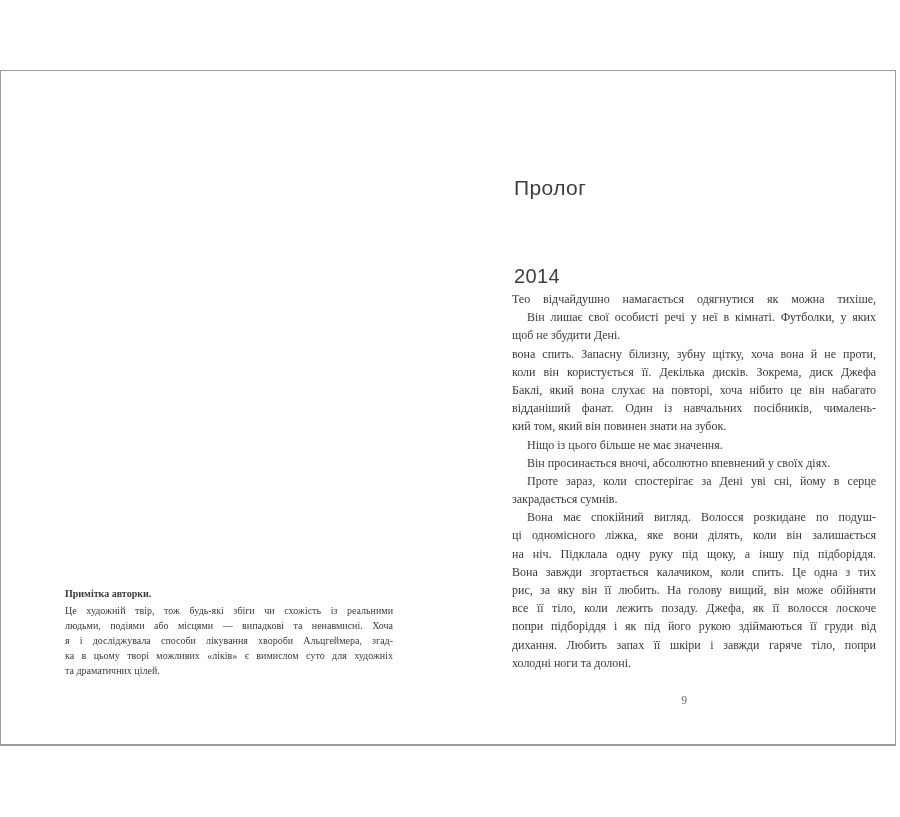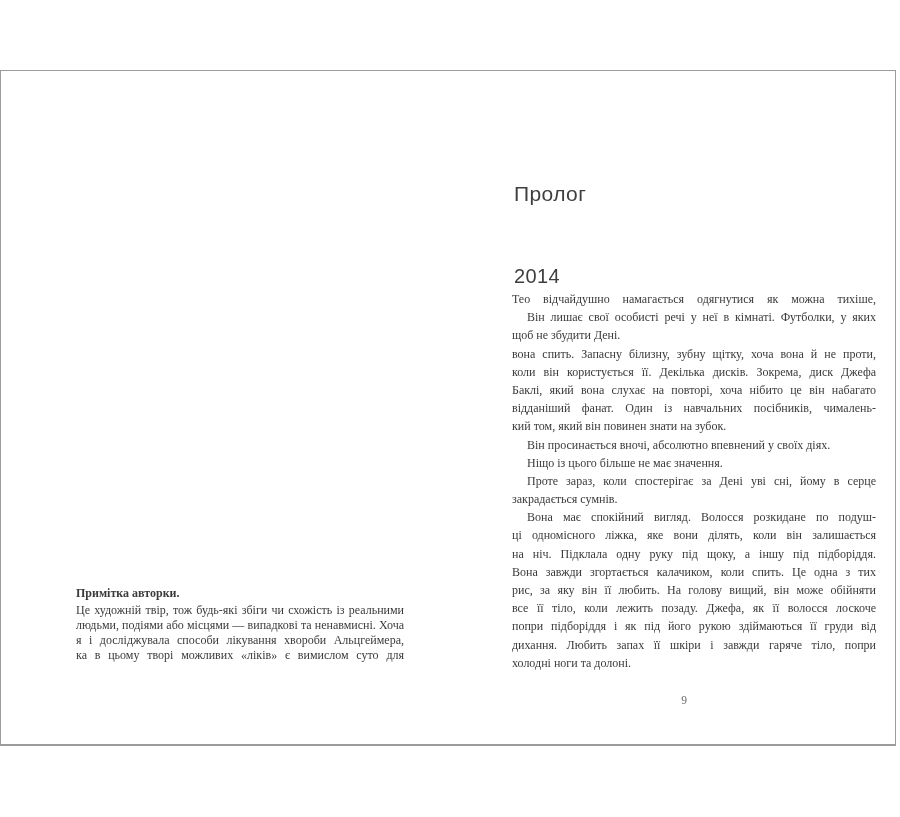--- a/index.html
+++ b/index.html
@@ -32,39 +32,39 @@
     position: absolute;
     top: 0;
     height: 100%;
   }
   .page-left  { left: 0; width: 448px; }
   .page-right { left: 448px; width: 446px; }
 
   
   .author-note {
     position: absolute;
-    left: 75px;
+    left: 64px;
     top: 515px;
     width: 328px;
     color: var(--body-color, #3a3a3a);
-    font-size: 12px;
+    font-size: 10px;
     line-height: 15px;
   }
   .note-heading {
     font-weight: bold;
     height: 15px;
     overflow: hidden;
     margin-bottom: 2px;
   }
 
   
   .chapter-title {
     position: absolute;
     left: 65px;
-    top: 110px;
+    top: 104px;
     margin: 0;
     font-family: "Liberation Sans", "DejaVu Sans", sans-serif;
     font-weight: 500;
     font-size: 21px;
     line-height: 26px;
     letter-spacing: 0.4px;
     color: var(--heading-color, #3e3e3e);
   }
   .chapter-year {
     position: absolute;
@@ -125,38 +125,39 @@
   <div class="spread">
 
     <div class="page page-left">
       <div class="author-note">
         <div class="note-heading">Примітка авторки.</div>
         <div class="note-body">
             <div class="tline">Це художній твір, тож будь-які збіги чи схожість із реальними</div>
             <div class="tline">людьми, подіями або місцями — випадкові та ненавмисні. Хоча</div>
             <div class="tline">я і досліджувала способи лікування хвороби Альцгеймера, згад-</div>
             <div class="tline">ка в цьому творі можливих «ліків» є вимислом суто для художніх</div>
+            <div class="tline last">та драматичних цілей.</div>
           </div>
       </div>
     </div>
 
     <div class="page page-right">
       <h1 class="chapter-title">Пролог</h1>
       <div class="chapter-year">2014</div>
       <div class="body-text">
           <div class="tline">Тео відчайдушно намагається одягнутися як можна тихіше,</div>
           <div class="tline ind">Він лишає свої особисті речі у неї в кімнаті. Футболки, у яких</div>
           <div class="tline last">щоб не збудити Дені.</div>
           <div class="tline">вона спить. Запасну білизну, зубну щітку, хоча вона й не проти,</div>
           <div class="tline">коли він користується її. Декілька дисків. Зокрема, диск Джефа</div>
           <div class="tline">Баклі, який вона слухає на повторі, хоча нібито це він набагато</div>
           <div class="tline">відданіший фанат. Один із навчальних посібників, чималень-</div>
           <div class="tline last">кий том, який він повинен знати на зубок.</div>
+          <div class="tline ind last">Ніщо із цього більше не має значення.</div>
           <div class="tline ind last">Він просинається вночі, абсолютно впевнений у своїх діях.</div>
-          <div class="tline ind last">Ніщо із цього більше не має значення.</div>
           <div class="tline ind">Проте зараз, коли спостерігає за Дені уві сні, йому в серце</div>
           <div class="tline last">закрадається сумнів.</div>
           <div class="tline ind">Вона має спокійний вигляд. Волосся розкидане по подуш-</div>
           <div class="tline">ці одномісного ліжка, яке вони ділять, коли він залишається</div>
           <div class="tline">на ніч. Підклала одну руку під щоку, а іншу під підборіддя.</div>
           <div class="tline">Вона завжди згортається калачиком, коли спить. Це одна з тих</div>
           <div class="tline">рис, за яку він її любить. На голову вищий, він може обійняти</div>
           <div class="tline">все її тіло, коли лежить позаду. Джефа, як її волосся лоскоче</div>
           <div class="tline">попри підборіддя і як під його рукою здіймаються її груди від</div>
           <div class="tline">дихання. Любить запах її шкіри і завжди гаряче тіло, попри</div>

